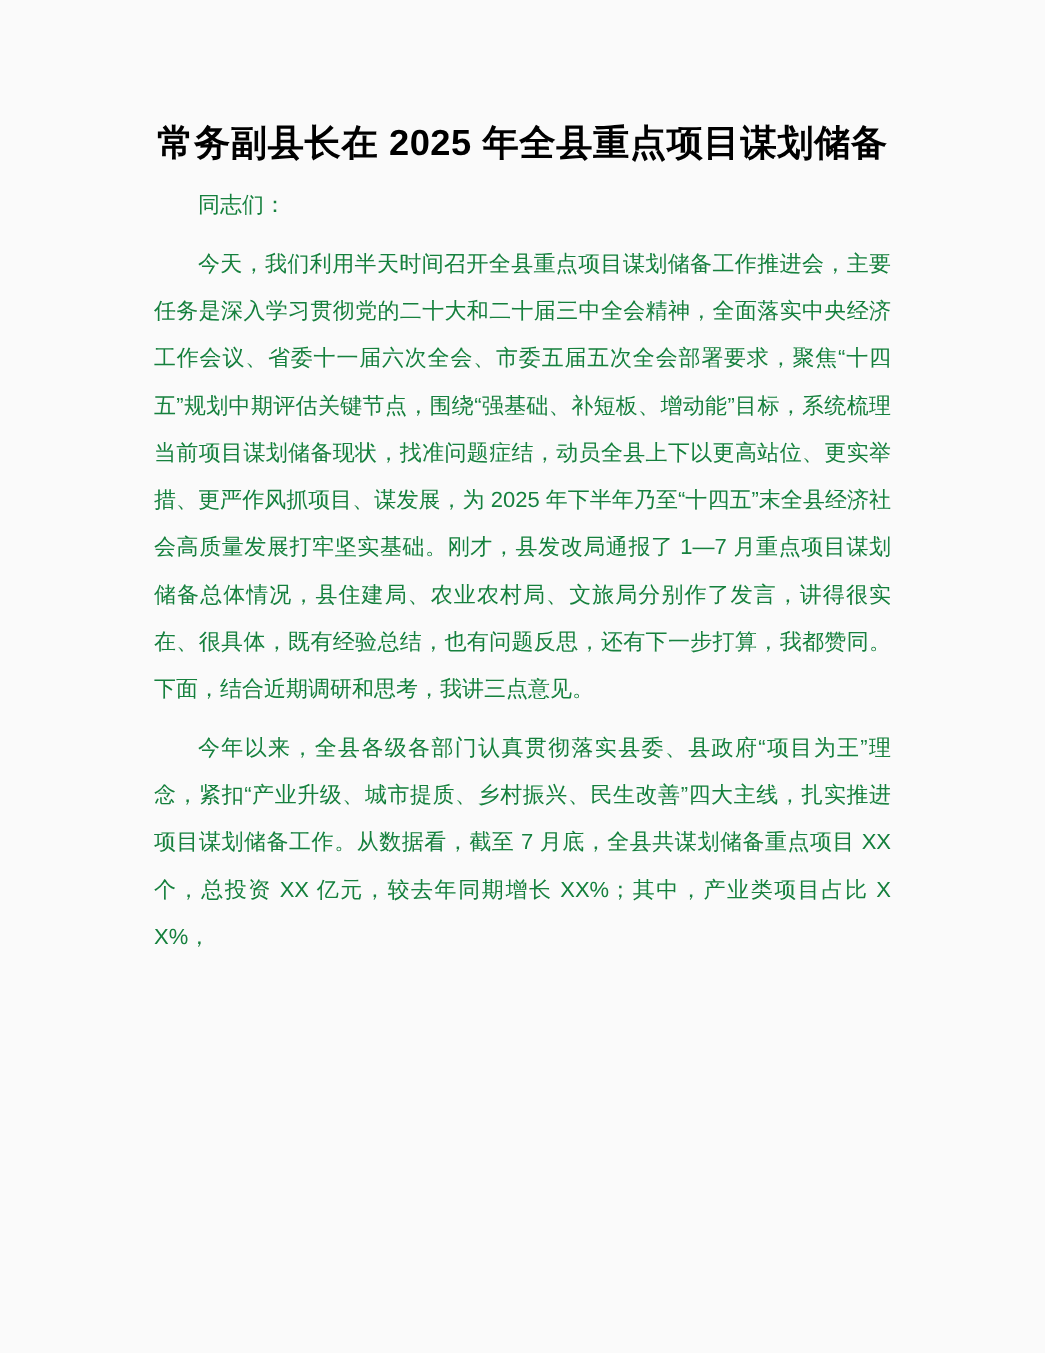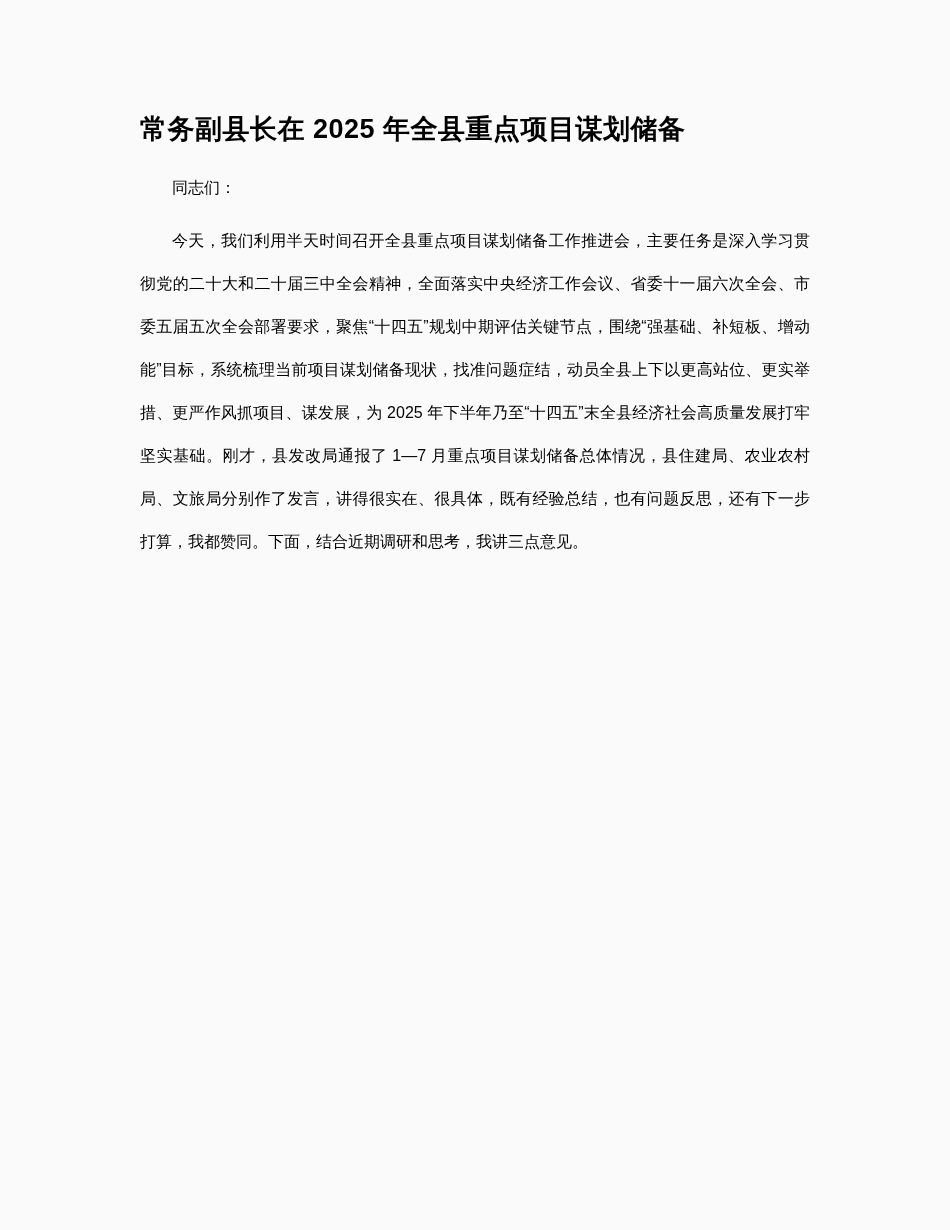--- a/index.html
+++ b/index.html
@@ -15,35 +15,35 @@
     height: 1230px;
     padding-top: 102px;
     background: #fafafa;
     color: #000000;
   }
   .doc {
     width: 670px;
     margin: 0 auto;
   }
   .doc-title {
-    text-align: left;
-    font-size: 27px;
+    text-align: center;
+    font-size: 33px;
     line-height: 55px;
     font-weight: 700;
     letter-spacing: 0.5px;
     color: #000000;
   }
   .para {
-    font-size: 16px;
+    font-size: 20px;
     line-height: 43px;
     text-align: justify;
     text-justify: inter-character;
     text-indent: 2em;
     margin-top: 10px;
-    color: #000000;
+    color: #15803d;
     word-break: break-all;
   }
   .para.first-after-title {
     margin-top: 9px;
   }
 </style>
 </head>
 <body>
 
 <div class="page">
@@ -51,15 +51,16 @@
 
     <h1 class="doc-title">
       <div>常务副县长在 2025 年全县重点项目谋划储备</div>
     </h1>
 
     <p class="para first-after-title">同志们：</p>
 
     <p class="para">今天，我们利用半天时间召开全县重点项目谋划储备工作推进会，主要任务是深入学习贯彻党的二十大和二十届三中全会精神，全面落实中央经济工作会议、省委十一届六次全会、市委五届五次全会部署要求，聚焦“十四五”规划中期评估关键节点，围绕“强基础、补短板、增动能”目标，系统梳理当前项目谋划储备现状，找准问题症结，动员全县上下以更高站位、更实举措、更严作风抓项目、谋发展，为 2025 年下半年乃至“十四五”末全县经济社会高质量发展打牢坚实基础。刚才，县发改局通报了 1—7 月重点项目谋划储备总体情况，县住建局、农业农村局、文旅局分别作了发言，讲得很实在、很具体，既有经验总结，也有问题反思，还有下一步打算，我都赞同。下面，结合近期调研和思考，我讲三点意见。</p>
 
 
+    <p class="para">今年以来，全县各级各部门认真贯彻落实县委、县政府“项目为王”理念，紧扣“产业升级、城市提质、乡村振兴、民生改善”四大主线，扎实推进项目谋划储备工作。从数据看，截至 7 月底，全县共谋划储备重点项目 XX 个，总投资 XX 亿元，较去年同期增长 XX%；其中，产业类项目占比 XX%，</p>
 
   </div>
 </div>
 
 </body></html>

